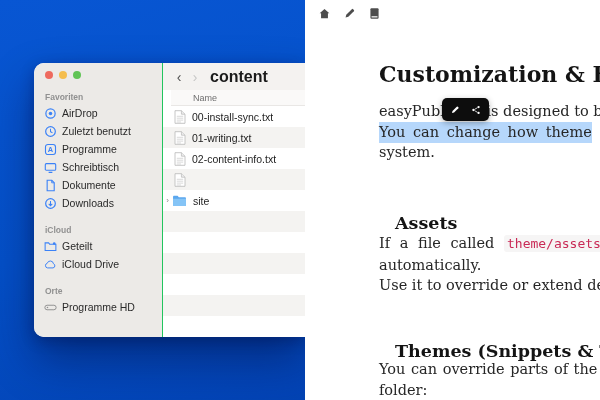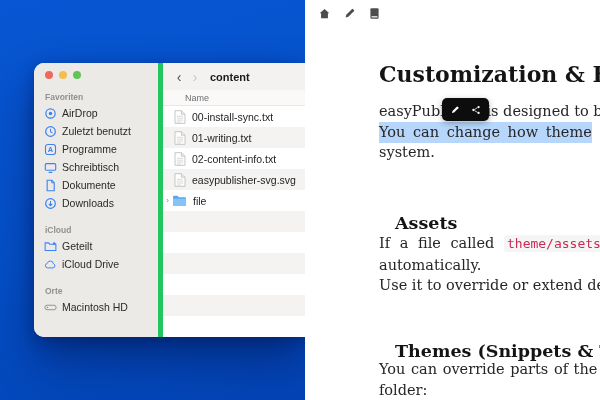--- a/index.html
+++ b/index.html
@@ -8,35 +8,35 @@
   svg{display:block;width:100%;height:100%;}
 
   
   .left-panel{position:absolute;left:0;top:0;width:305px;height:400px;
     background:linear-gradient(165deg,#0856d3 0%,#0450c8 55%,#0343b4 100%);}
 
   
   .window{position:absolute;left:34px;top:63px;width:271px;height:274px;
     border-radius:10px 0 0 10px;overflow:hidden;display:flex;
     box-shadow:0 22px 45px rgba(0,10,60,.45),0 4px 14px rgba(0,10,60,.30);background:#fff;}
-  .sidebar{width:129px;background:#eceae7;border-right:5px solid #22c55e;padding-top:8px;}
+  .sidebar{width:129px;background:#eceae7;border-right:1px solid #22c55e;padding-top:8px;}
   .traffic{display:flex;gap:6px;padding-left:11px;}
   .dot{width:8px;height:8px;border-radius:50%;}
   .side-header{margin:13px 0 2px 11px;font-size:8.5px;color:#919191;font-weight:600;}
   .side-item{display:flex;align-items:center;height:18px;padding-left:10px;font-size:10.5px;color:#2a2a2a;}
   .sicon{width:13px;height:13px;flex:0 0 13px;margin-right:5px;color:#3b82f7;}
   .slabel{white-space:nowrap;}
 
   .main{flex:1;display:flex;flex-direction:column;background:#fff;min-width:0;}
   .main-toolbar{height:27px;display:flex;align-items:center;padding-left:8px;background:#f4f2f0;}
   .nav-back{font-size:14px;color:#4f4f4f;width:16px;text-align:center;}
   .nav-fwd{font-size:14px;color:#c7c7c6;width:16px;text-align:center;}
-  .win-title{font-size:11px;font-weight:700;color:#1b1b1b;margin-left:7px;}
+  .win-title{font-size:16px;font-weight:700;color:#1b1b1b;margin-left:7px;}
   .name-header{height:16px;display:flex;align-items:center;padding-left:22px;font-size:9px;color:#6f6f6f;
-    background:#faf9f8;border-bottom:1px solid #e9e7e5;}
+    background:#faf9f8;border-bottom:1px solid #e9e7e5;margin-left:8px;}
   .list{flex:1;background:#fff;}
   .row{height:21px;display:flex;align-items:center;padding-left:0;}
   .row:nth-child(even){background:#f4f3f1;}
   .disclosure{width:9px;font-size:8px;color:#8a8a8a;text-align:center;flex:0 0 9px;}
   .ficon{width:12px;height:14px;margin:0 6px 0 2px;flex:0 0 12px;}
   .ficon.folder{width:15px;height:12px;flex-basis:15px;margin-left:0;}
   .flabel{font-size:10.5px;color:#1d1d1d;white-space:nowrap;}
 
   
   .page{position:absolute;left:305px;top:0;width:295px;height:400px;background:#ffffff;overflow:hidden;}
@@ -144,21 +144,21 @@
             <span class="slabel">iCloud Drive</span>
           </div>
           <div class="side-header">Orte</div>
           <div class="side-item">
             <span class="sicon" style="color: rgb(143, 143, 143);">
               <svg viewBox="0 0 15 12">
                 <rect x="1" y="3.4" width="13" height="5.2" rx="2.6" fill="none" stroke="currentColor" stroke-width="1.1"></rect>
                 <circle cx="4" cy="6" r="0.9" fill="currentColor"></circle>
               </svg>
             </span>
-            <span class="slabel">Macintosh HD</span>
+            <span class="slabel">Programme HD</span>
           </div>
         </div>
     </div>
 
     <div class="main">
       <div class="main-toolbar">
         <span class="nav-back">‹</span>
         <span class="nav-fwd">›</span>
         <span class="win-title">content</span>
       </div>
@@ -199,31 +199,30 @@
           </div>
           <div class="row">
             <span class="disclosure"></span>
             <span class="ficon">
               <svg viewBox="0 0 12 14">
                 <path d="M1 .7h6.4L11 4.2v9.1H1z" fill="#fff" stroke="#b8b8b8" stroke-width=".8"></path>
                 <path d="M7.4.7v3.5H11" fill="#ececec" stroke="#b8b8b8" stroke-width=".7"></path>
                 <path d="M2.8 6.3h6.4M2.8 8.2h6.4M2.8 10.1h6.4M2.8 12h4.2" stroke="#cfcfcf" stroke-width=".8"></path>
               </svg>
             </span>
-            <span class="flabel">easypublisher-svg.svg</span>
           </div>
           <div class="row">
             <span class="disclosure">›</span>
             <span class="ficon folder">
               <svg viewBox="0 0 16 13">
                 <path d="M1 2.1c0-.7.5-1.2 1.2-1.2h3.7l1.4 1.6h6.5c.7 0 1.2.5 1.2 1.2v7.1c0 .7-.5 1.2-1.2 1.2H2.2A1.2 1.2 0 011 10.8z" fill="#5ba7ee"></path>
                 <path d="M1 4.1h14v6.7c0 .7-.5 1.2-1.2 1.2H2.2A1.2 1.2 0 011 10.8z" fill="#85c4f6"></path>
               </svg>
             </span>
-            <span class="flabel">file</span>
+            <span class="flabel">site</span>
           </div>
           <div class="row"></div>
           <div class="row"></div>
           <div class="row"></div>
           <div class="row"></div>
           <div class="row"></div>
         </div>
     </div>
   </div>
 </div>

